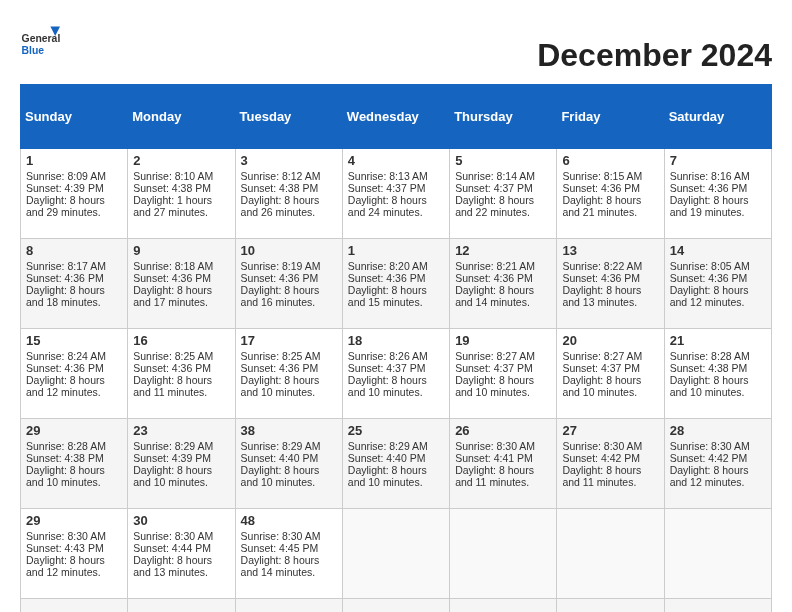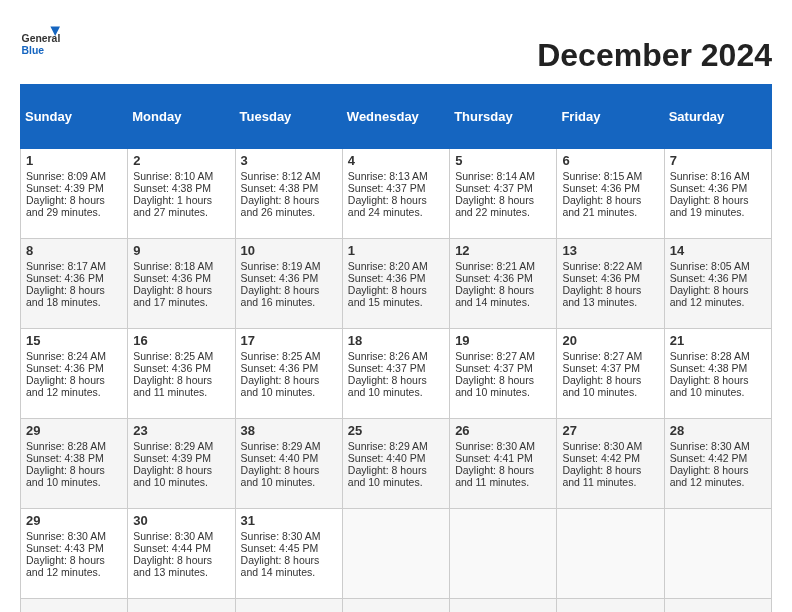--- a/index.html
+++ b/index.html
@@ -289,21 +289,21 @@
           <span>Sunset: 4:43 PM</span><br>
           <span>Daylight: 8 hours and 12 minutes.</span>
         </td>
         <td>
           <span class="day-num">30</span>
           <span>Sunrise: 8:30 AM</span><br>
           <span>Sunset: 4:44 PM</span><br>
           <span>Daylight: 8 hours and 13 minutes.</span>
         </td>
         <td>
-          <span class="day-num">31</span>
+          <span class="day-num">48</span>
           <span>Sunrise: 8:30 AM</span><br>
           <span>Sunset: 4:45 PM</span><br>
           <span>Daylight: 8 hours and 14 minutes.</span>
         </td>
         <td class="empty-cell"></td>
         <td class="empty-cell"></td>
         <td class="empty-cell"></td>
         <td class="empty-cell"></td>
       </tr>
       <tr>

